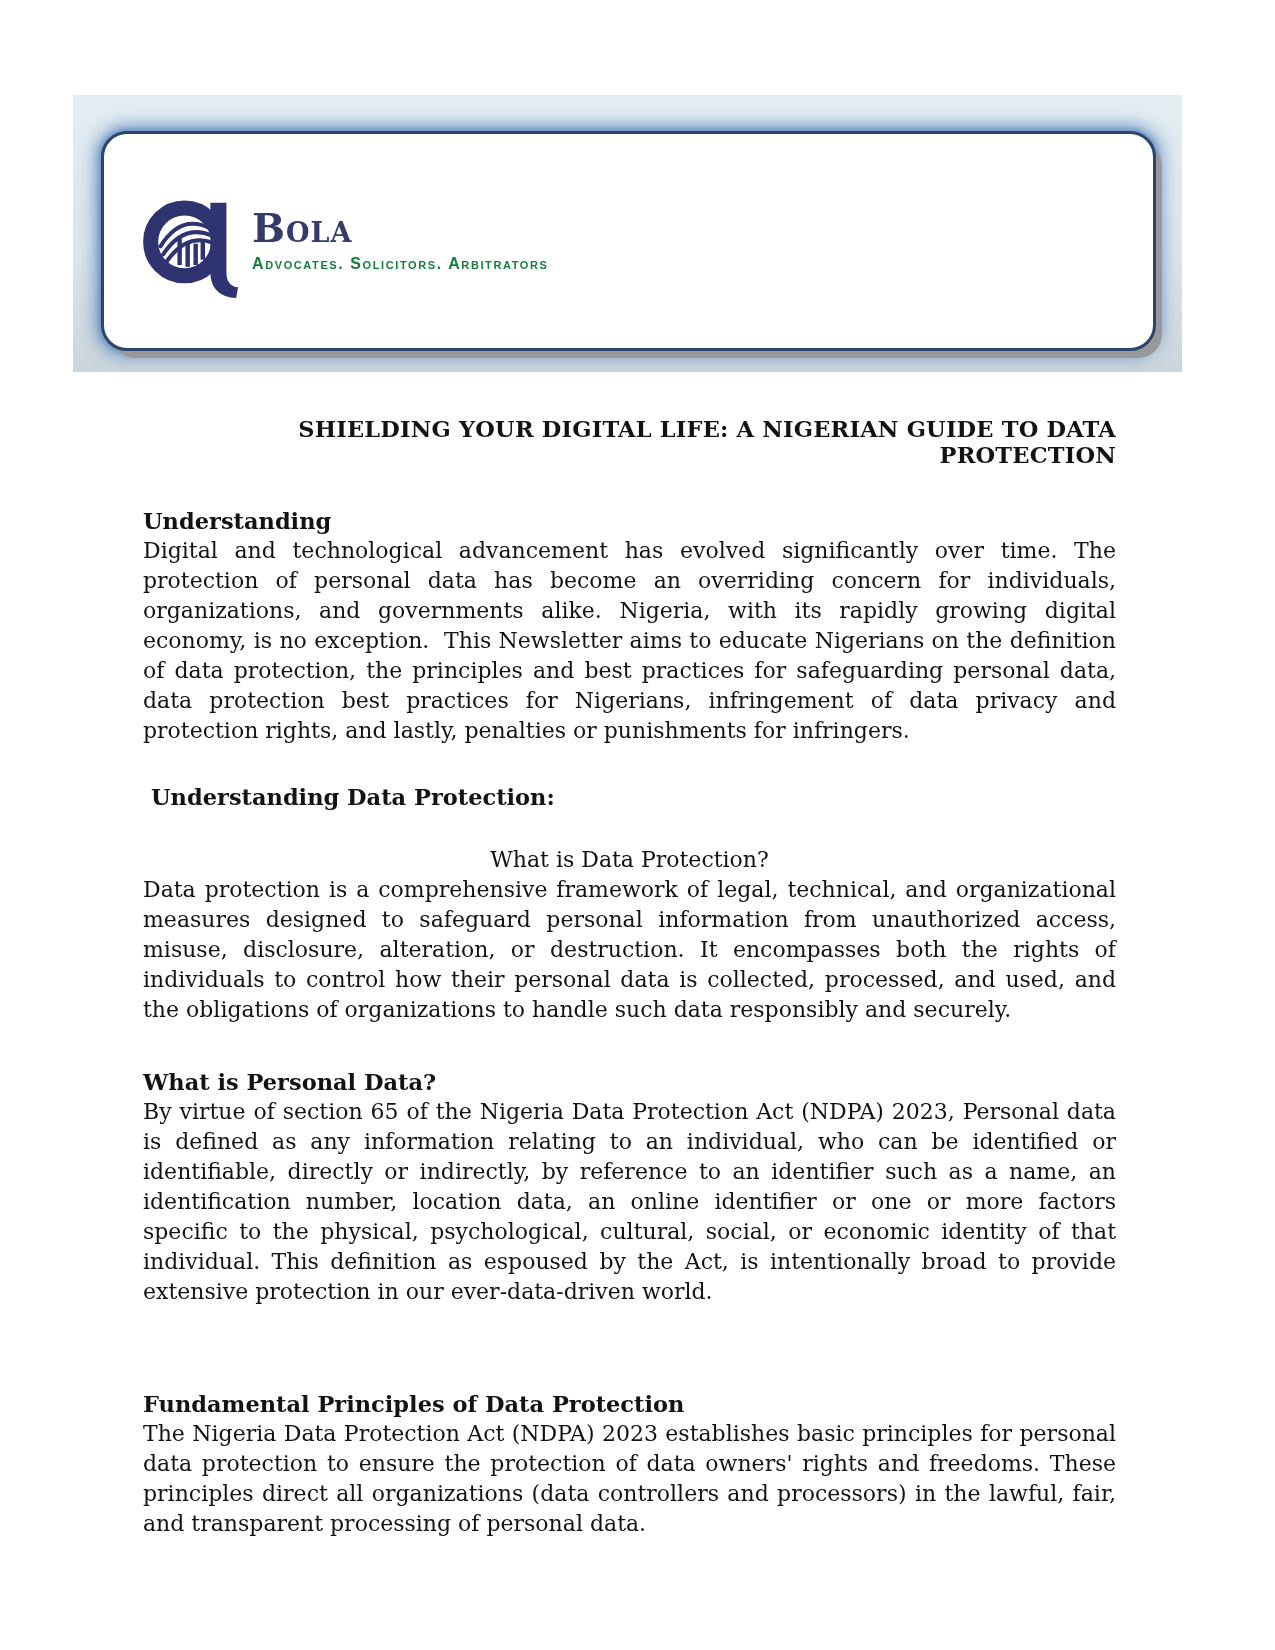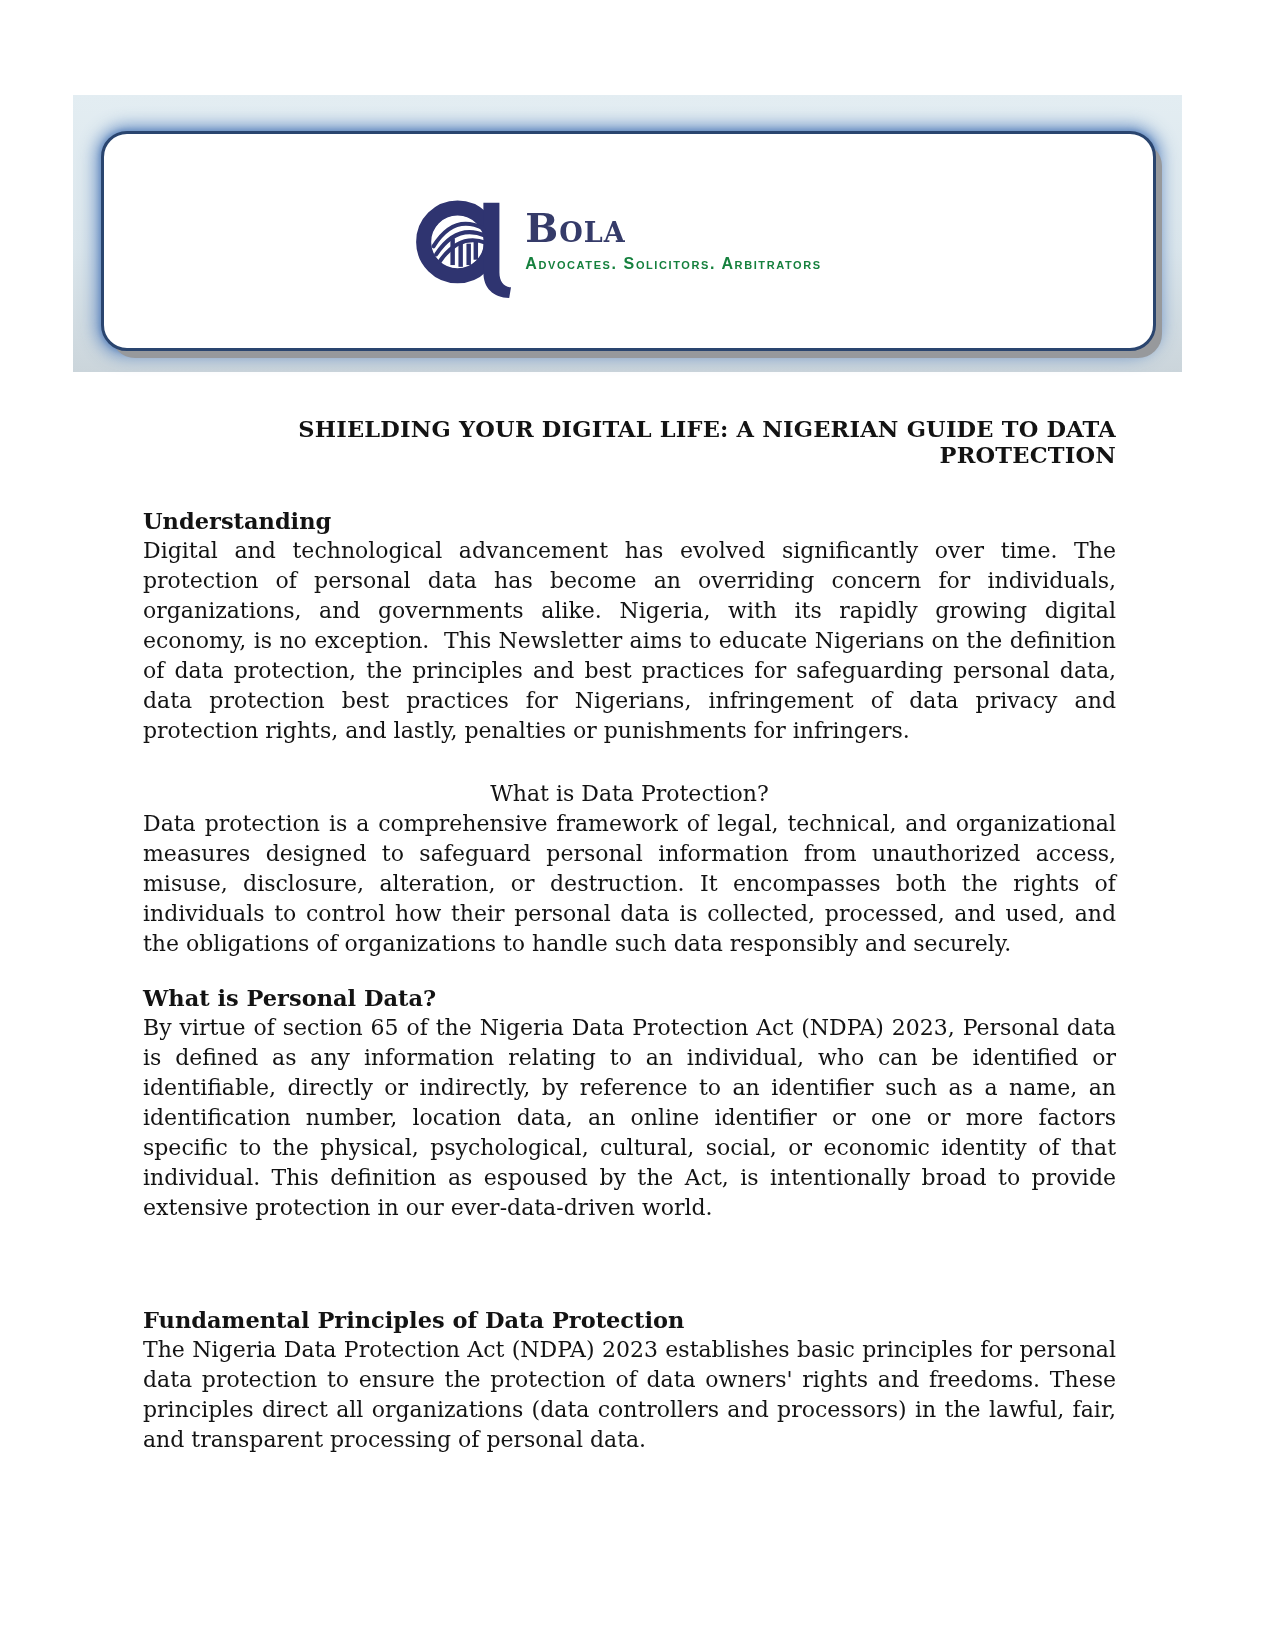--- a/index.html
+++ b/index.html
@@ -30,21 +30,21 @@
     bottom: 21px;
     background: #ffffff;
     border: 3px solid #2a456f;
     border-radius: 26px;
     box-shadow:
       8px 9px 0 -2px #97999c,
       0 0 16px 6px rgba(100, 140, 195, 0.85),
       0 0 4px 2px rgba(70, 110, 170, 0.55);
     display: flex;
     align-items: center;
-    justify-content: center;
+    justify-content: space-between;
     padding: 0 58px 0 36px;
   }
 
   
   .logo { display: flex; align-items: center; gap: 14px; }
   .logo-icon { width: 98px; height: 118px; flex: 0 0 auto; }
   .logo-text { display: flex; flex-direction: column; }
   .logo-name {
     font-variant: small-caps;
     color: #353b69;
@@ -107,21 +107,21 @@
   .doc p {
     font-size: 22px;
     line-height: 30px;
     text-align: justify;
     white-space: pre-wrap;
   }
   .doc p.sub { text-align: center; }
   .sec-1 h2 { margin-top: 38px; }
   .sec-2 h2 { margin-top: 36px; padding-left: 8px; }
   .sec-2 .sub { margin-top: 33px; }
-  .sec-3 h2 { margin-top: 24px; }
+  .sec-3 h2 { margin-top: 42px; }
   .sec-4 h2 { margin-top: 82px; }
 </style>
 </head>
 <body>
 
 <div class="banner-wrap">
   <div class="banner-card">
 
     <div class="logo">
       <svg class="logo-icon" viewBox="0 0 110 130" aria-hidden="true">
@@ -155,20 +155,21 @@
 
 <main class="doc">
   <h1 class="article-title">SHIELDING YOUR DIGITAL LIFE: A NIGERIAN GUIDE TO DATA PROTECTION</h1>
 
   <section class="sec-1">
     <h2>Understanding</h2>
     <p>Digital and technological advancement has evolved significantly over time. The protection of personal data has become an overriding concern for individuals, organizations, and governments alike. Nigeria, with its rapidly growing digital economy, is no exception.  This Newsletter aims to educate Nigerians on the definition of data protection, the principles and best practices for safeguarding personal data, data protection best practices for Nigerians, infringement of data privacy and protection rights, and lastly, penalties or punishments for infringers.</p>
   </section>
 
   <section class="sec-2">
+    <h2>Understanding Data Protection:</h2>
     <p class="sub">What is Data Protection?</p>
     <p>Data protection is a comprehensive framework of legal, technical, and organizational measures designed to safeguard personal information from unauthorized access, misuse, disclosure, alteration, or destruction. It encompasses both the rights of individuals to control how their personal data is collected, processed, and used, and the obligations of organizations to handle such data responsibly and securely.</p>
   </section>
 
   <section class="sec-3">
     <h2>What is Personal Data?</h2>
     <p>By virtue of section 65 of the Nigeria Data Protection Act (NDPA) 2023, Personal data is defined as any information relating to an individual, who can be identified or identifiable, directly or indirectly, by reference to an identifier such as a name, an identification number, location data, an online identifier or one or more factors specific to the physical, psychological, cultural, social, or economic identity of that individual. This definition as espoused by the Act, is intentionally broad to provide extensive protection in our ever-data-driven world.</p>
   </section>
 
   <section class="sec-4">

